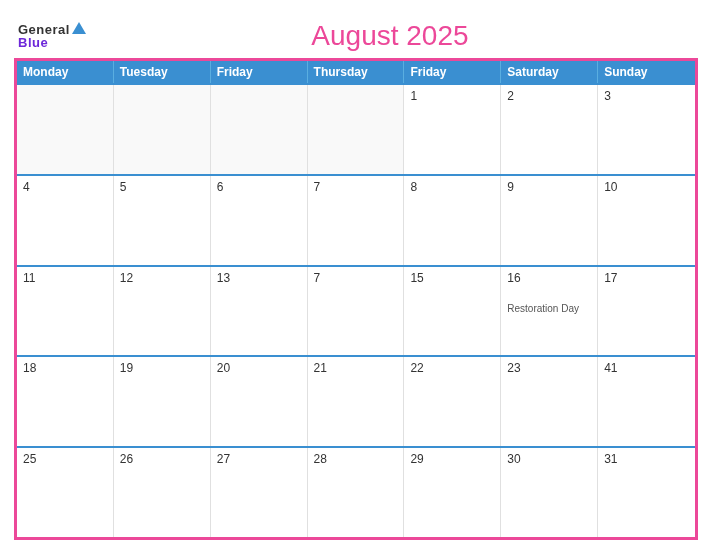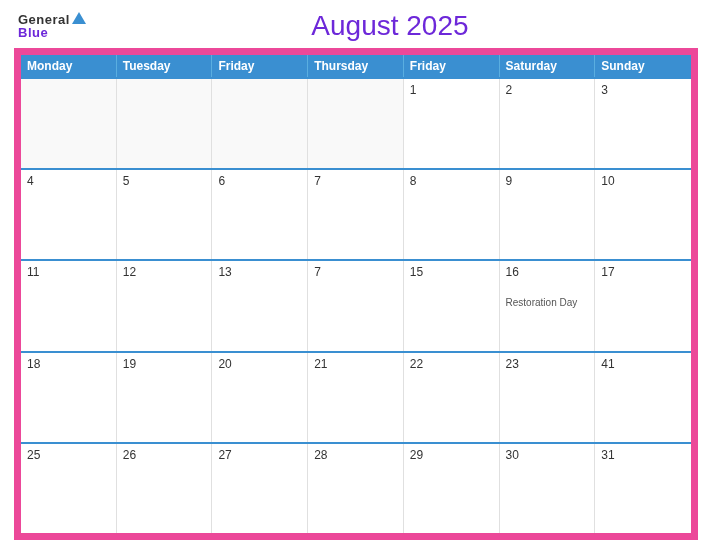--- a/index.html
+++ b/index.html
@@ -17,20 +17,21 @@
       padding: 10px 14px 10px 14px;
       display: flex;
       flex-direction: column;
     }
     .header {
       display: flex;
       align-items: center;
       justify-content: center;
       margin-bottom: 6px;
       padding: 0 4px;
+      margin-top: 10px;
     }
     .logo {
       display: flex;
       flex-direction: column;
       align-items: flex-start;
       line-height: 1;
     }
     .logo-general {
       font-size: 13px;
       font-weight: bold;
@@ -55,35 +56,35 @@
       position: relative;
       top: -2px;
     }
     .logo-line {
       display: flex;
       align-items: center;
     }
     .month-title {
       font-size: 28px;
       font-weight: normal;
-      color: #6d28d9;
+      color: #ec4899;
       text-align: center;
       flex: 1;
     }
     .country {
       font-size: 14px;
       color: #333;
       text-align: right;
       min-width: 140px;
     }
     .calendar {
       flex: 1;
       display: flex;
       flex-direction: column;
-      border: 7px solid #ec4899;
+      border: 3px solid #ec4899;
     }
     .day-headers {
       display: grid;
       grid-template-columns: repeat(7, 1fr);
       background: #3a8fd1;
     }
     .day-header {
       color: #fff;
       font-size: 12px;
       font-weight: bold;

